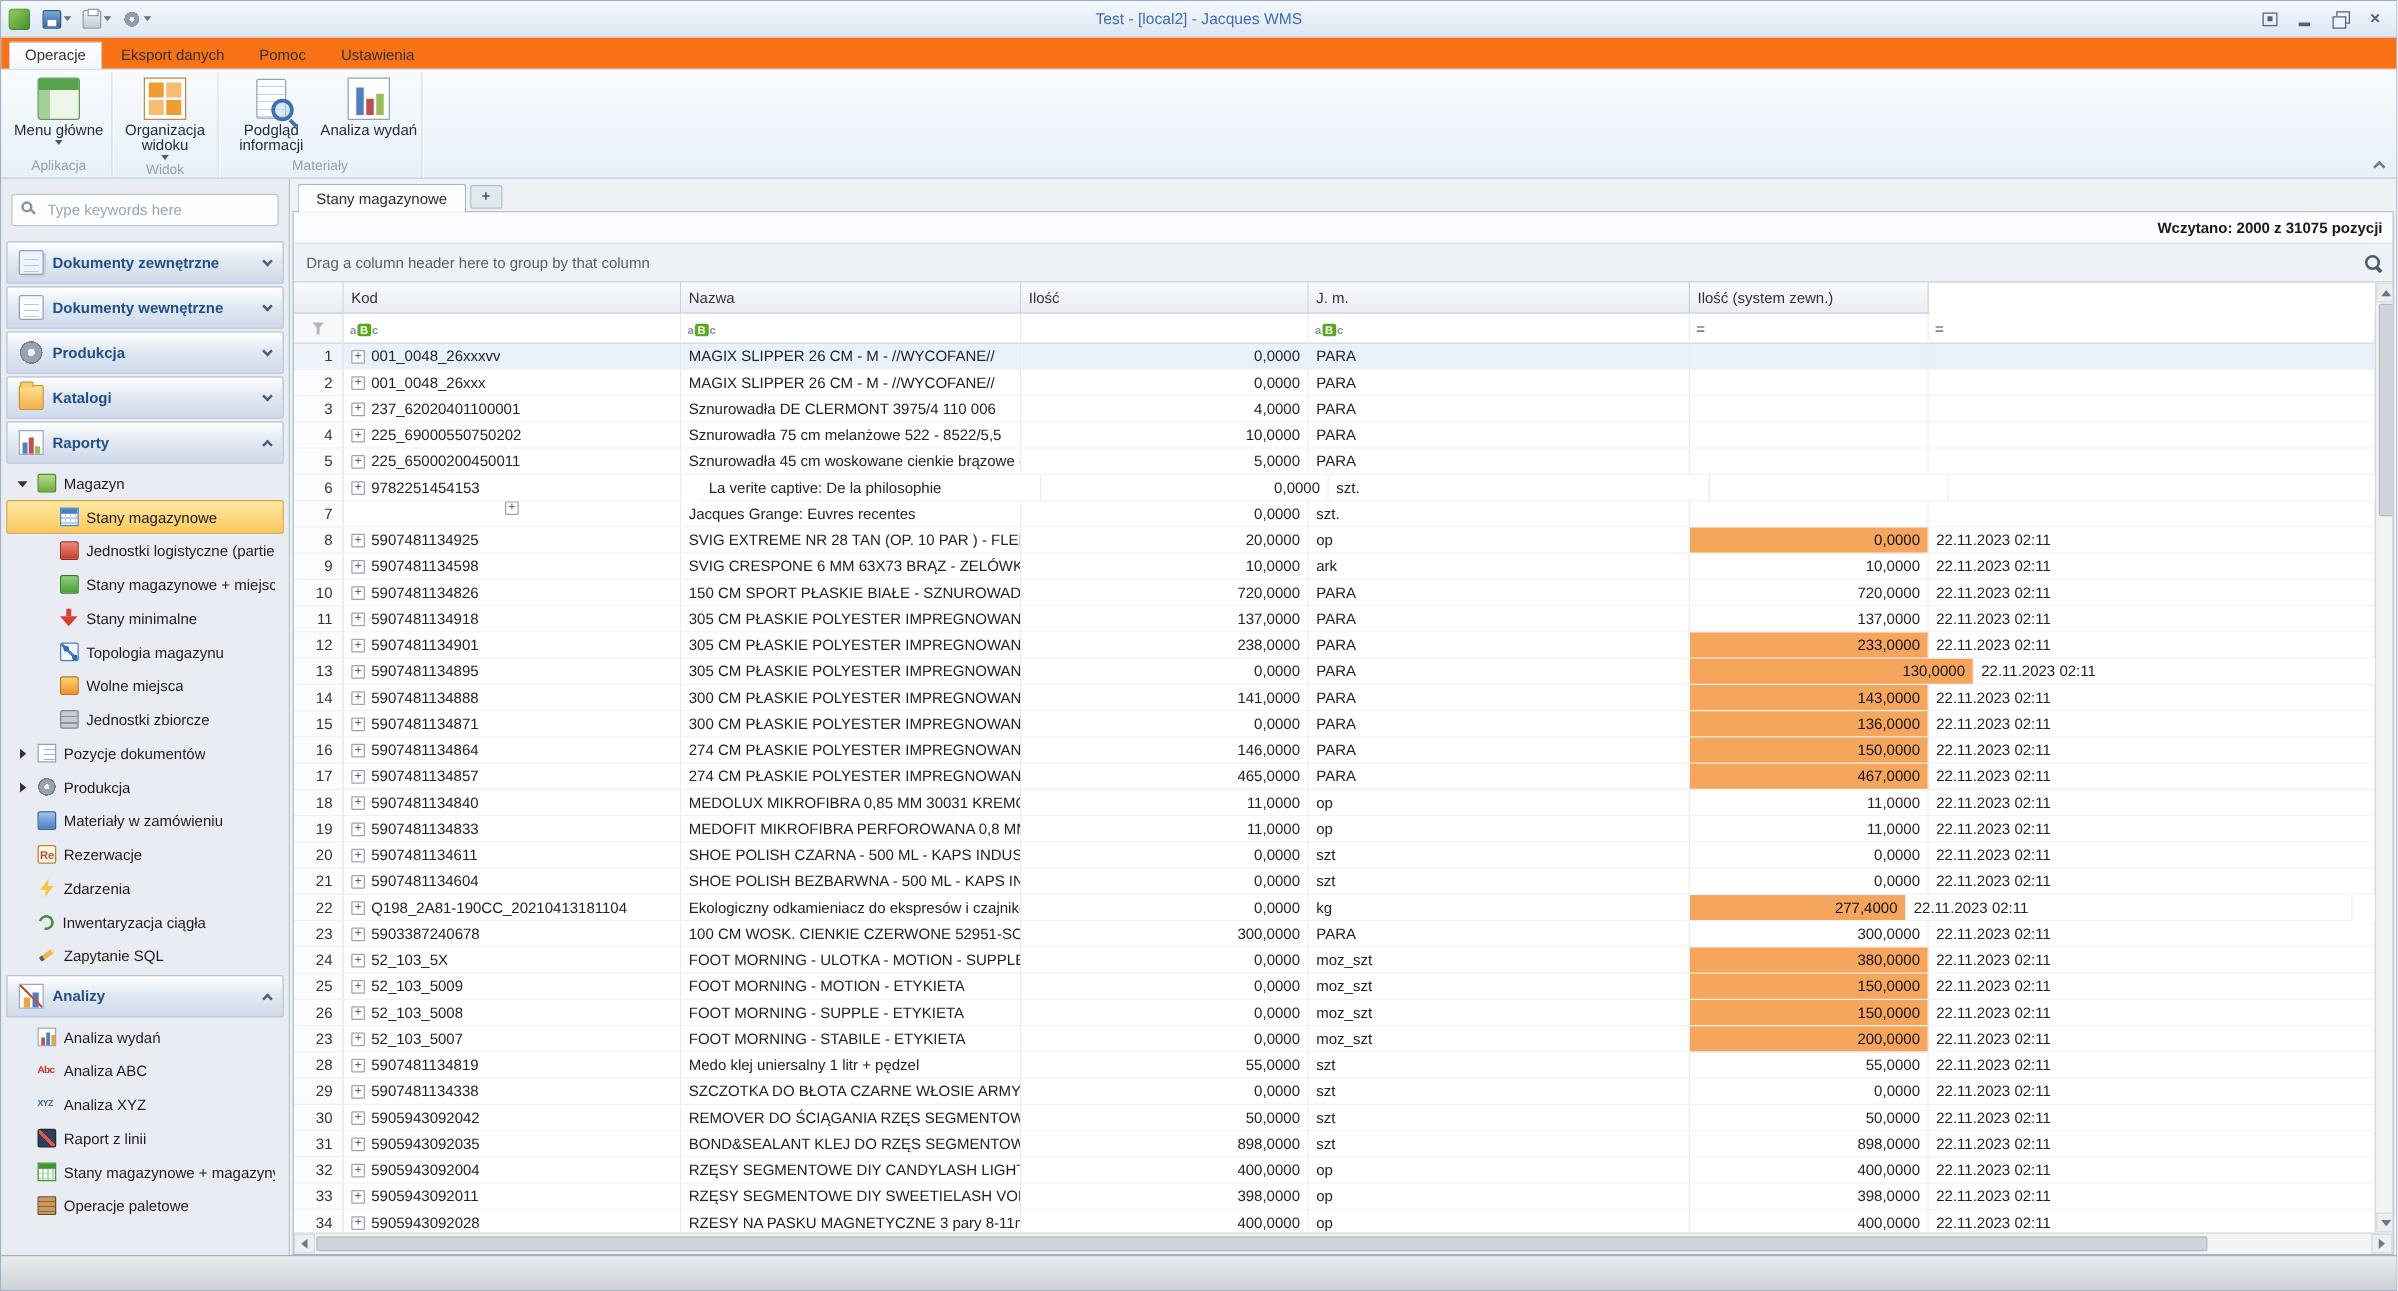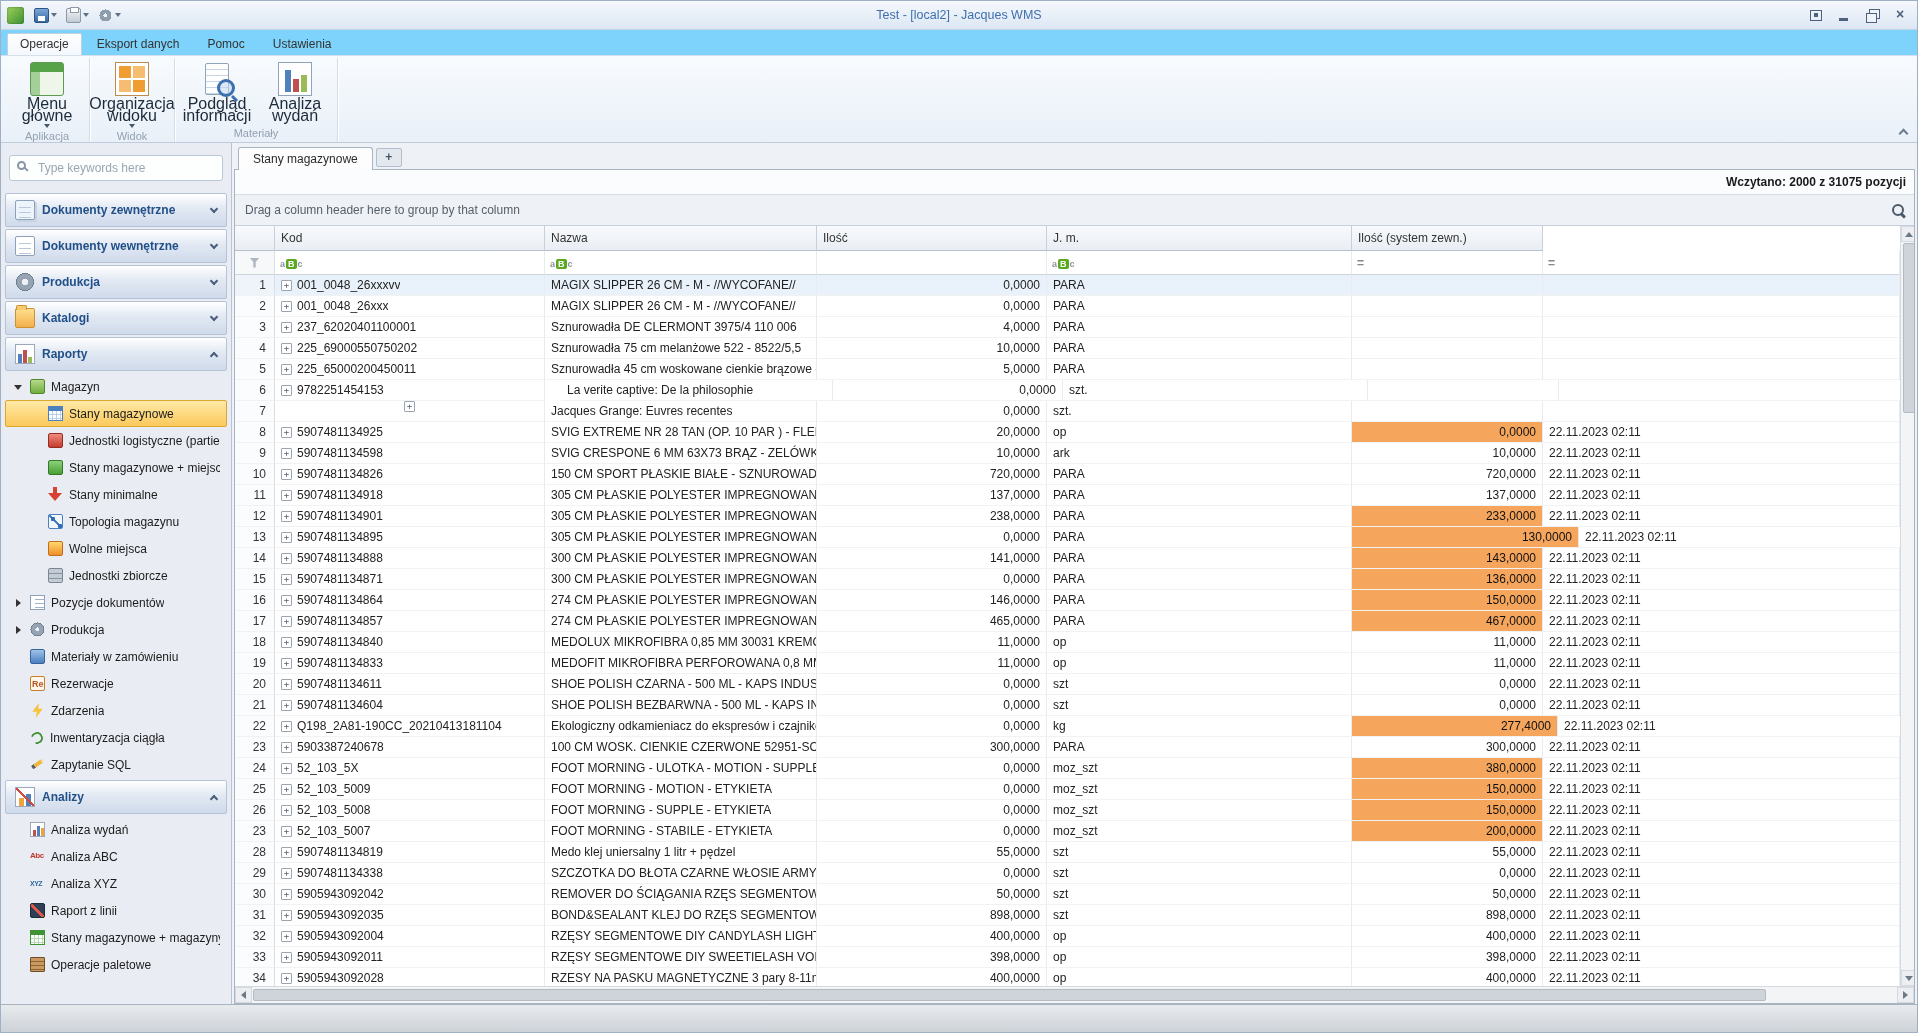--- a/index.html
+++ b/index.html
@@ -22,30 +22,30 @@
 .winctrl{margin-left:auto;display:flex;gap:14px;padding-right:10px;z-index:2;align-items:center}
 .wc{width:14px;height:13px;position:relative;display:inline-block}
 .wc-full::before{content:"";position:absolute;inset:1px;border:1px solid #4e6280}
 .wc-full::after{content:"";position:absolute;left:5px;top:4px;width:4px;height:4px;background:#4e6280}
 .wc-min::after{content:"";position:absolute;left:2px;bottom:1px;width:9px;height:3px;background:#4e6280}
 .wc-max::before{content:"";position:absolute;left:4px;top:0;width:9px;height:8px;border:1px solid #4e6280;background:#eef3f9}
 .wc-max::after{content:"";position:absolute;left:1px;top:4px;width:9px;height:8px;border:1px solid #4e6280;background:#eef3f9}
 .wc-close::after{content:"×";position:absolute;left:0;right:0;top:-1px;font:bold 14px/13px "Liberation Sans",sans-serif;color:#4e6280;text-align:center}
 
 
-.menubar{height:25px;flex:none;background:#7dd3fc;display:flex;align-items:flex-end;padding-left:6px;gap:2px}
+.menubar{height:25px;flex:none;background:#f97316;display:flex;align-items:flex-end;padding-left:6px;gap:2px}
 .mtab{padding:3px 12px 4px;font-size:12px;color:#333;border:1px solid transparent;border-bottom:none;border-radius:2px 2px 0 0}
 .mtab.active{background:linear-gradient(#fdfeff,#f3f7fc);border-color:#c2cfdf;position:relative;top:1px;padding-bottom:5px}
 
 
 .ribbon{height:88px;flex:none;background:linear-gradient(#f8fbfe,#e9f0f8);border-top:1px solid #d6e0ec;border-bottom:1px solid #bfcbda;display:flex;padding:2px 4px 0;position:relative}
 .rgroup{display:flex;flex-direction:column;border-right:1px solid #d5dde8;box-shadow:1px 0 0 #fff;padding:0 3px}
 .rbuttons{display:flex;flex:1}
 .rbtn{width:78px;display:flex;flex-direction:column;align-items:center;padding-top:4px;gap:2px;border-radius:3px}
-.rlabel{font-size:16px;text-align:center;line-height:12px;color:#1c2a3a}
+.rlabel{font-size:12px;text-align:center;line-height:12px;color:#1c2a3a}
 .rcaret{width:0;height:0;border-left:3px solid transparent;border-right:3px solid transparent;border-top:4px solid #45586e}
 .rgroup-label{font-size:11px;color:#93a1b1;text-align:center;padding:2px 0 3px}
 .ribbon-collapse{position:absolute;right:10px;bottom:7px;width:8px;height:8px}
 .ribbon-collapse::after{content:"";position:absolute;left:1px;top:3px;width:5px;height:5px;border-left:2px solid #6b7c92;border-top:2px solid #6b7c92;transform:rotate(45deg)}
 .ic32{width:34px;height:34px;position:relative;flex:none;display:inline-block}
 .menu-icon{border:1px solid #5e9a51;border-radius:3px;background-color:#eef6ea;background-image:linear-gradient(#57a349,#57a349),linear-gradient(#a5cf98,#a5cf98);background-size:100% 9px,9px 100%;background-position:0 0,0 0;background-repeat:no-repeat}
 .view-icon{border:1px solid #bb8b4f;background-color:#fff;background-image:linear-gradient(#ef9d33,#ef9d33),linear-gradient(#f6bd72,#f6bd72),linear-gradient(#f6bd72,#f6bd72),linear-gradient(#ef9d33,#ef9d33);background-size:12px 12px,12px 12px,12px 12px,12px 12px;background-position:3px 3px,17px 3px,3px 17px,17px 17px;background-repeat:no-repeat}
 .preview-icon{width:24px !important;height:32px;margin:1px 5px;background-color:#fff;border:1px solid #8fa3b9;border-radius:2px;background-image:repeating-linear-gradient(transparent 0 5px,#c6d4e4 5px 6px)}
 .preview-icon::after{content:"";position:absolute;right:-7px;bottom:-3px;width:12px;height:12px;border:3px solid #3e6fae;border-radius:50%;background:rgba(190,215,240,.55)}
 .preview-icon::before{content:"";position:absolute;right:-10px;bottom:-6px;width:7px;height:3px;background:#3e6fae;transform:rotate(45deg)}
@@ -679,21 +679,21 @@
                 </div>
                 <div class="grow">
                   <div class="cell num" style="width: 40px;">22</div>
                   <div class="cell kod" style="width: 270px;">
                     <span class="plus"></span>
                     <span class="ktext">Q198_2A81-190CC_20210413181104</span>
                   </div>
                   <div class="cell" style="width: 272px;">Ekologiczny odkamieniacz do ekspresów i czajników</div>
                   <div class="cell right" style="width: 230px;">0,0000</div>
                   <div class="cell" style="width: 305px;">kg</div>
-                  <div class="cell right hl" style="width: 206px;">277,4000</div>
+                  <div class="cell right hl" style="width: 173px;">277,4000</div>
                   <div class="cell" style="width: 357px;">22.11.2023 02:11</div>
                 </div>
                 <div class="grow">
                   <div class="cell num" style="width: 40px;">23</div>
                   <div class="cell kod" style="width: 270px;">
                     <span class="plus"></span>
                     <span class="ktext">5903387240678</span>
                   </div>
                   <div class="cell" style="width: 272px;">100 CM WOSK. CIENKIE CZERWONE 52951-SO-04 -...</div>
                   <div class="cell right" style="width: 230px;">300,0000</div>

